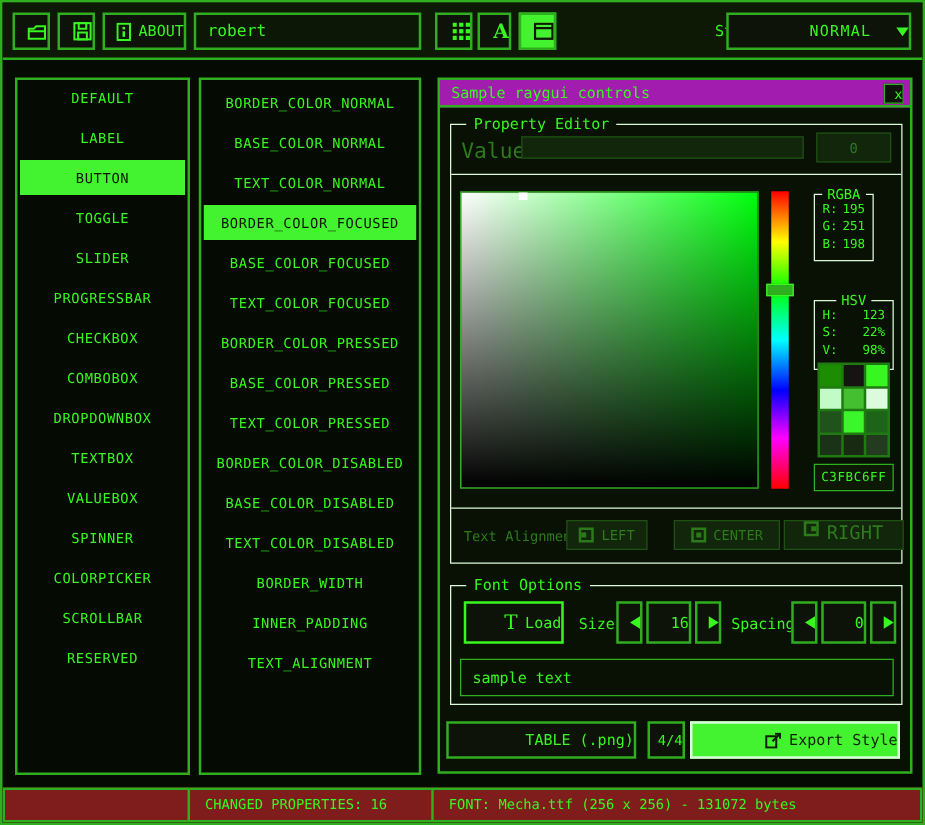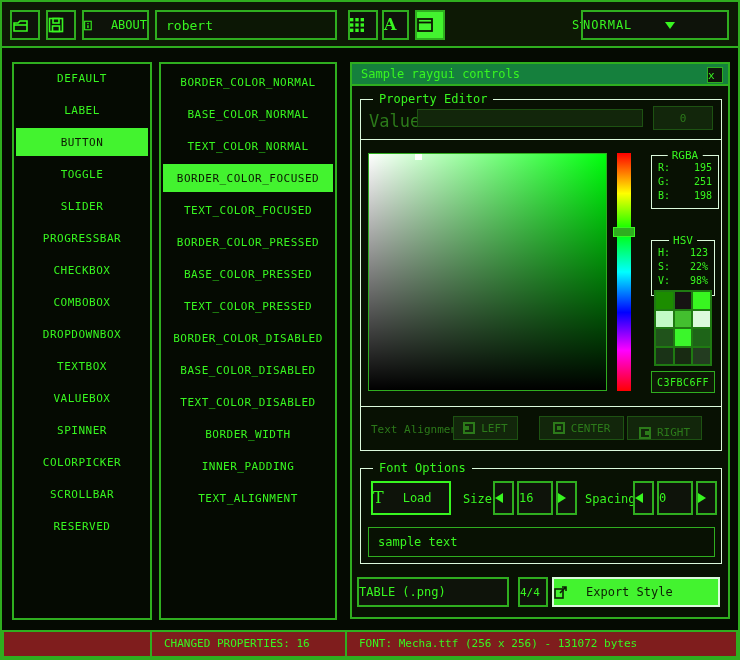--- a/index.html
+++ b/index.html
@@ -5,21 +5,21 @@
   :root{
     --accent:#38f620; --border:#2fae1f; --dimb:#1d5212; --dimt:#2c7a1a;
     --selbg:#43f32f; --seltx:#0c1802; --grp:#dcfadc; --winbg:#081103;
     --bg:#050a02; --tbbg:#0d1905; --btnbg:#0e130a; --dimbg:#12260b;
   }
   *{box-sizing:border-box;margin:0;padding:0}
   body{width:740px;height:660px;background:#000;font-family:"DejaVu Sans Mono",monospace}
   .app{position:relative;width:740px;height:660px;background:var(--bg);border:2px solid var(--border);overflow:hidden}
   .abs{position:absolute}
   .btn{position:absolute;background:var(--btnbg);border:2px solid var(--border);color:var(--accent);
-       display:flex;align-items:center;justify-content:flex-start;gap:19px;font-size:12px;cursor:pointer}
+       display:flex;align-items:center;justify-content:flex-end;gap:6px;font-size:12px;cursor:pointer}
   .panel{position:absolute;border:2px solid var(--border);background:var(--bg)}
   .row{height:28px;margin:0 2px 4px 2px;display:flex;align-items:center;justify-content:center;
        color:var(--accent);font-size:11px;letter-spacing:0.5px;cursor:pointer;white-space:nowrap}
   .row.sel{background:var(--selbg);color:var(--seltx)}
   .grp{position:absolute;border:1px solid var(--grp)}
   .glabel{position:absolute;top:-8px;left:12px;background:var(--winbg);padding:0 6px;
           color:var(--accent);font-size:12px;line-height:15px;white-space:nowrap}
   .glabel.ctr{left:50%;transform:translateX(-50%);padding:0 4px;font-size:11px}
   .kv{display:flex;justify-content:space-between;padding:0 6px;color:var(--accent);font-size:10px;line-height:14px}
   .dis{border-color:var(--dimb)!important;background:var(--dimbg)!important;color:var(--dimt)!important}
@@ -112,35 +112,36 @@
     <div class="row">COLORPICKER</div>
     <div class="row">SCROLLBAR</div>
     <div class="row">RESERVED</div>
   </div>
 
   <div class="panel" style="left:157px;top:60px;width:178px;height:558px;padding-top:4px">
     <div class="row">BORDER_COLOR_NORMAL</div>
     <div class="row">BASE_COLOR_NORMAL</div>
     <div class="row">TEXT_COLOR_NORMAL</div>
     <div class="row sel">BORDER_COLOR_FOCUSED</div>
+    <div class="row">BASE_COLOR_FOCUSED</div>
     <div class="row">TEXT_COLOR_FOCUSED</div>
     <div class="row">BORDER_COLOR_PRESSED</div>
     <div class="row">BASE_COLOR_PRESSED</div>
     <div class="row">TEXT_COLOR_PRESSED</div>
     <div class="row">BORDER_COLOR_DISABLED</div>
     <div class="row">BASE_COLOR_DISABLED</div>
     <div class="row">TEXT_COLOR_DISABLED</div>
     <div class="row">BORDER_WIDTH</div>
     <div class="row">INNER_PADDING</div>
     <div class="row">TEXT_ALIGNMENT</div>
   </div>
 
   <div class="panel" style="left:348px;top:60px;width:380px;height:557px;background:var(--winbg)">
 
-    <div class="abs" style="left:0;top:0;right:0;height:22px;background:#15803d;border-bottom:2px solid var(--border)">
+    <div class="abs" style="left:0;top:0;right:0;height:22px;background:#a21caf;border-bottom:2px solid var(--border)">
       <span style="position:absolute;left:9px;top:3px;color:var(--accent);font-size:12px">Sample raygui controls</span>
       <div class="btn" style="right:5px;top:3px;width:16px;height:16px;border-width:1px;font-size:11px;line-height:11px">
         <span>x</span>
       </div>
     </div>
 
     <div class="grp" style="left:8px;top:35px;width:362px;height:352px">
       <span class="glabel">Property Editor</span>
 
       <span class="abs" style="left:8px;top:11px;color:var(--dimt);font-size:17px">Value:</span>
@@ -154,21 +155,21 @@
 
       <div class="abs" style="left:7px;top:53px;width:239px;height:238px;border:1px solid var(--border);
                   background:linear-gradient(to top,#000,rgba(0,0,0,0)),linear-gradient(to right,#fff,#00ff0d)">
         <div class="abs" style="left:46px;top:0;width:7px;height:6px;background:#fff"></div>
       </div>
 
       <div class="abs" style="left:256px;top:53px;width:14px;height:238px;
                   background:linear-gradient(to bottom,#f00 0%,#ff0 17%,#0f0 33%,#0ff 50%,#00f 67%,#f0f 83%,#f00 100%)"></div>
       <div class="abs" style="left:252px;top:127px;width:22px;height:10px;background:#2fae1f;border:1px solid var(--accent)"></div>
 
-      <div class="grp" style="left:290px;top:55px;width:68px;height:54px">
+      <div class="grp" style="left:290px;top:55px;width:48px;height:54px">
         <span class="glabel ctr">RGBA</span>
         <div class="kv" style="margin-top:5px">
           <span>R:</span>
             <span>195</span>
         </div>
         <div class="kv">
           <span>G:</span>
             <span>251</span>
         </div>
         <div class="kv">
@@ -223,22 +224,22 @@
           </span>
         <span>LEFT</span>
       </div>
       <div class="abs dis" style="left:178px;top:316px;width:85px;height:24px;border:1px solid var(--dimb);
                   display:flex;align-items:center;justify-content:center;gap:6px;font-size:11px">
         <span class="alic c">
             <i></i>
           </span>
         <span>CENTER</span>
       </div>
-      <div class="abs dis" style="left:266px;top:316px;width:75px;height:24px;border:1px solid var(--dimb);
-                  display:flex;align-items:flex-end;justify-content:center;gap:6px;font-size:11px">
+      <div class="abs dis" style="left:266px;top:316px;width:96px;height:24px;border:1px solid var(--dimb);
+                  display:flex;align-items:flex-start;justify-content:center;gap:6px;font-size:15px">
         <span class="alic r">
             <i></i>
           </span>
         <span>RIGHT</span>
       </div>
     </div>
 
     <div class="grp" style="left:8px;top:404px;width:362px;height:96px">
       <span class="glabel">Font Options</span>
 

